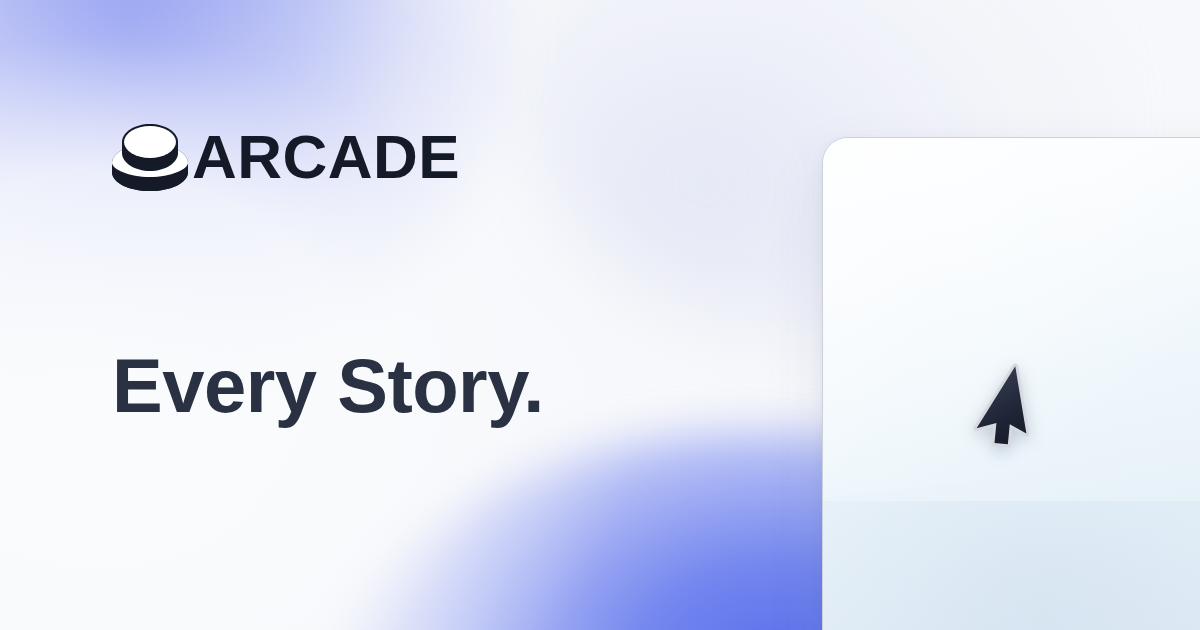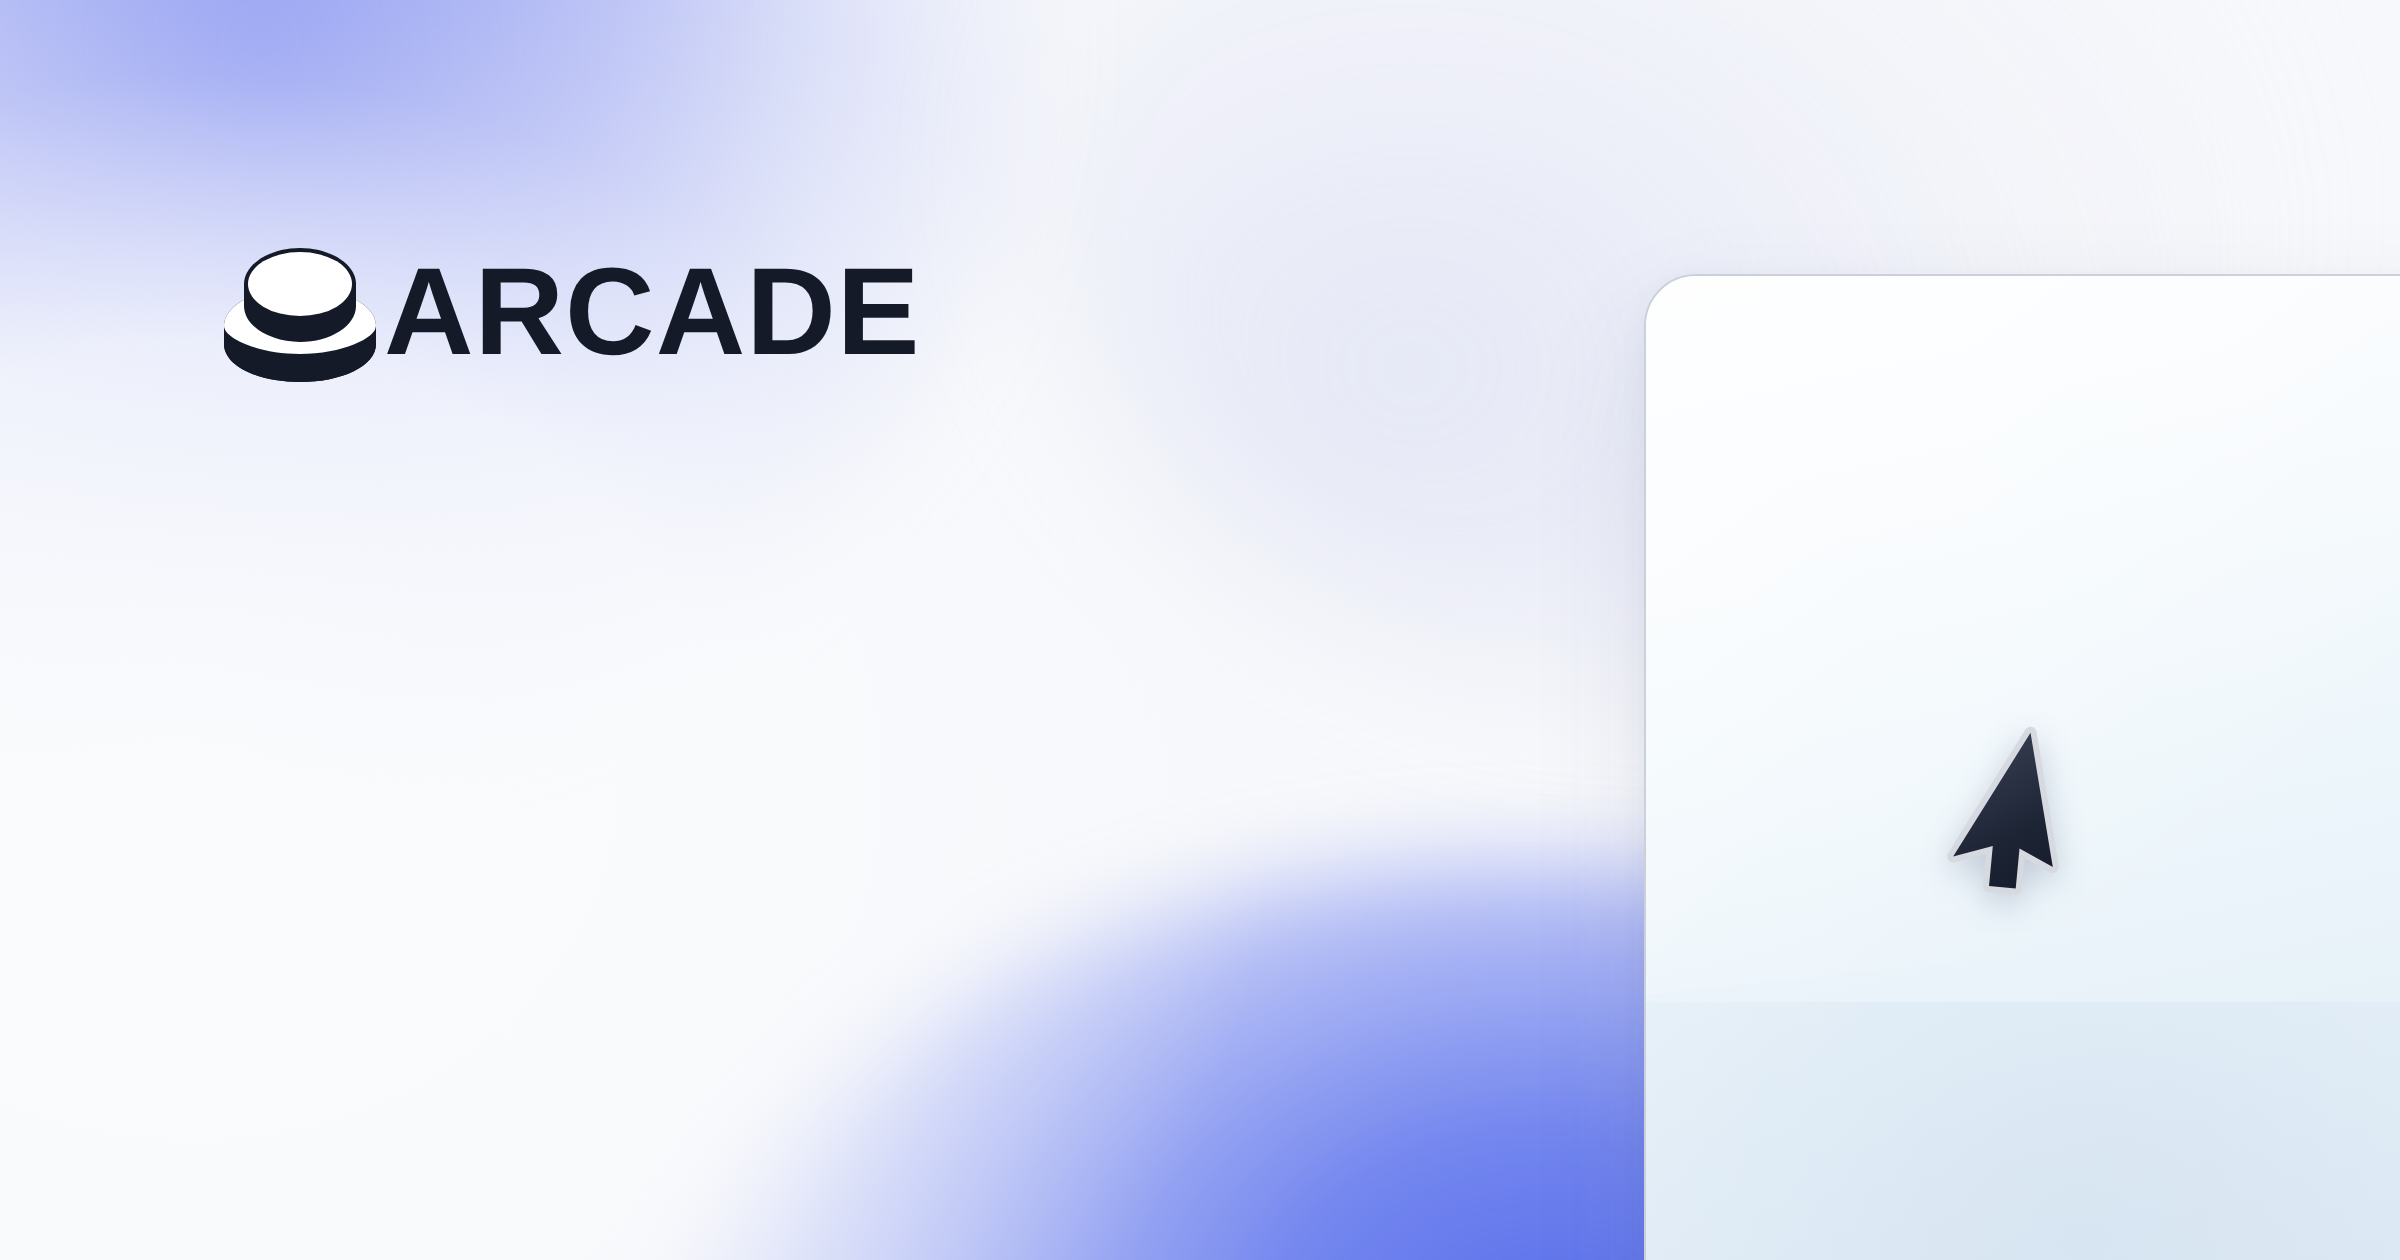--- a/index.html
+++ b/index.html
@@ -200,20 +200,21 @@
       <path d="M4 41 C4 47 21 55 42 55 C63 55 80 47 80 41 L80 50 C80 61 63 69 42 69 C21 69 4 61 4 50 Z" fill="#141a28"></path>
 
       <path d="M14 20 C14 10 27 2 42 2 C57 2 70 10 70 20 L70 31 C70 41 57 49 42 49 C27 49 14 41 14 31 Z" fill="#141a28"></path>
 
       <ellipse cx="42" cy="20" rx="26" ry="16" fill="#ffffff"></ellipse>
     </svg>
     <div class="brand-word">ARCADE</div>
   </div>
 
   <div class="headline">
+    <span class="headline-line">Every Story.</span>
   </div>
 
   <div class="screen-card">
     <div class="card-sheen"></div>
     <div class="card-tint"></div>
   </div>
 
   <svg class="cursor" viewBox="0 0 82 88">
     <defs>
       <linearGradient id="curFill" x1="0" y1="0" x2="1" y2="1">

